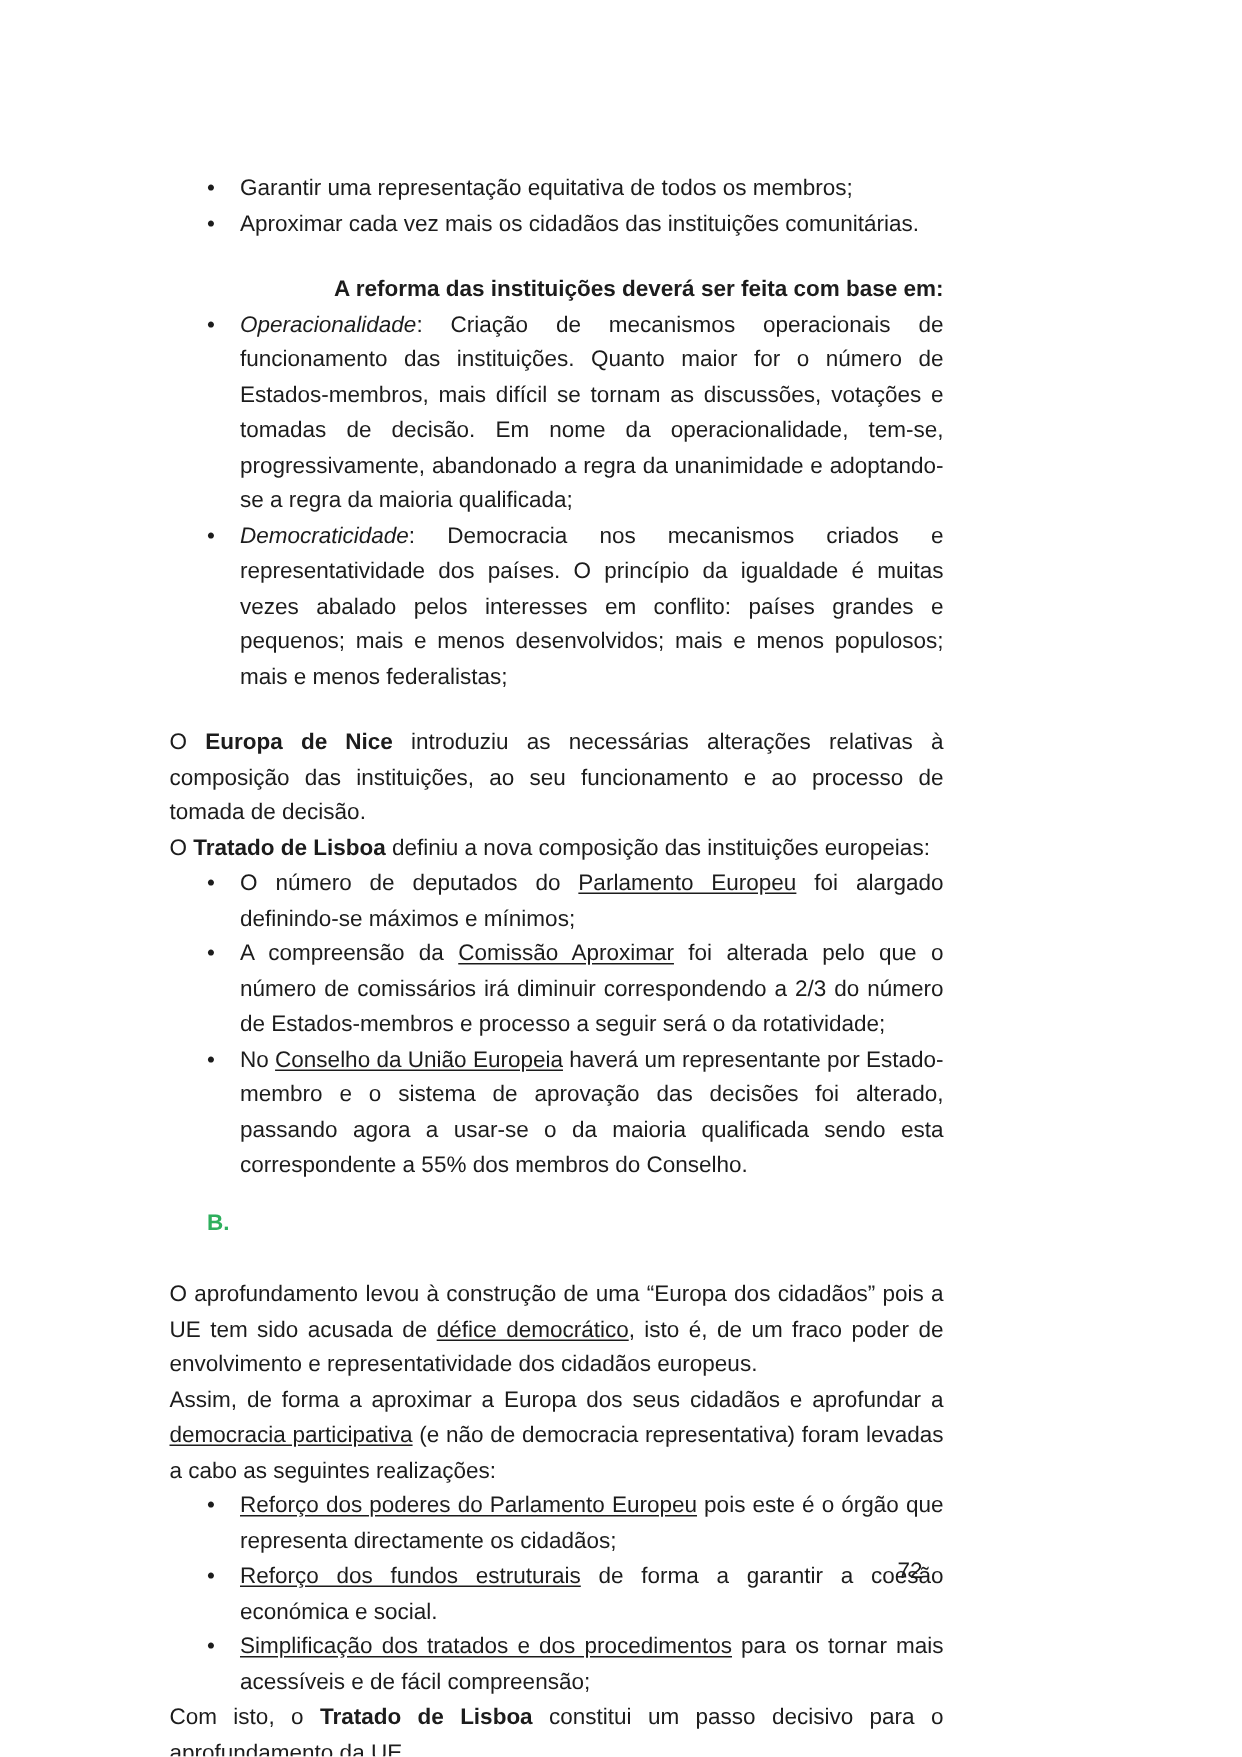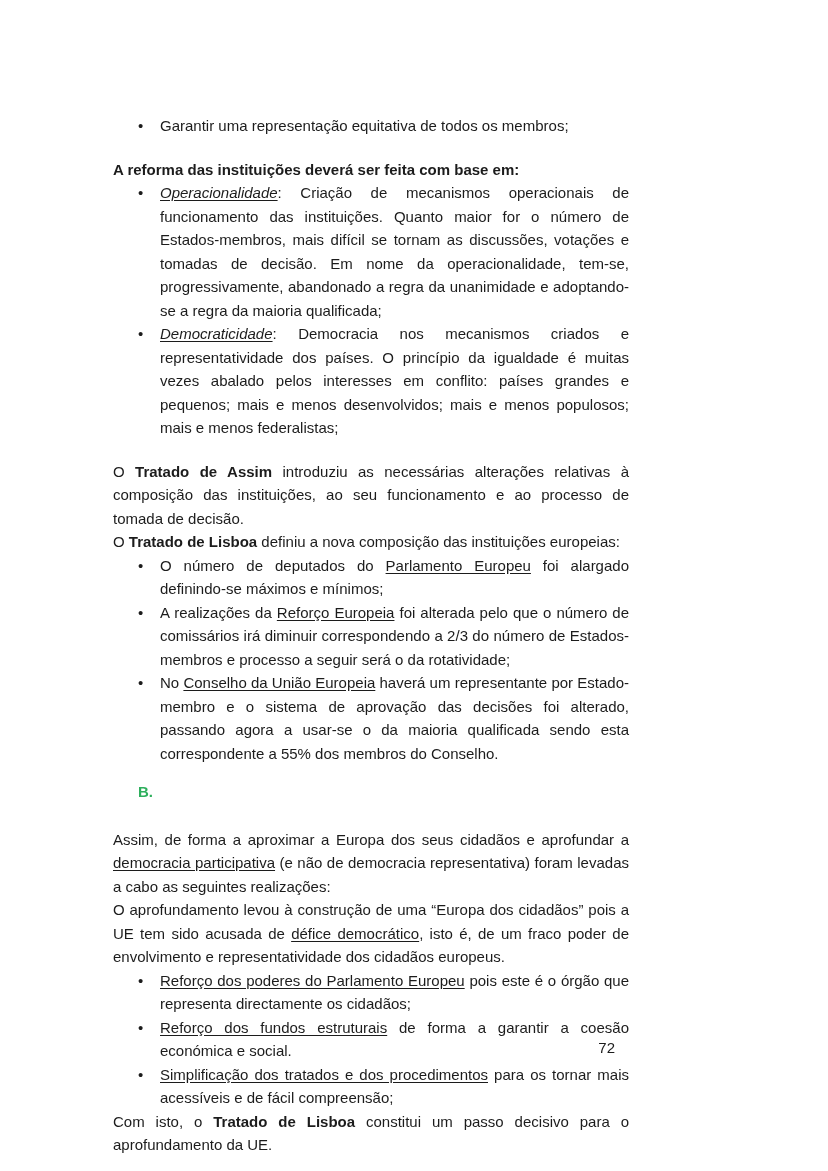--- a/index.html
+++ b/index.html
@@ -11,68 +11,69 @@
     color:var(--ink);
   }
   .sheet{
     position:relative;
     width:744px; height:1171px;
     padding:114px 115px 40px 113px;
     background:#ffffff;
     overflow:hidden;
   }
   .doc{ font-size:15px; line-height:23.5px; }
-  p{ margin:0; }
+  p{ margin:0;text-align:right; }
   .justify{ text-align:justify; }
   ul.bullets{ list-style:none; margin:0; padding:0; }
   ul.bullets li{ position:relative; padding-left:47px; }
   ul.bullets li::before{
     content:"\2022";
     position:absolute; left:25px; top:0;
   }
   .run-b{ font-weight:bold; }
   .run-u{ text-decoration:underline; text-underline-offset:2px; }
-  .run-iu{ font-style:italic; text-decoration:underline; text-underline-offset:2px; }
+  .run-iu{ font-style:italic; text-underline-offset:2px; }
   .letter-heading{ display:flex; margin-left:25px; font-weight:bold; }
   .letter{ width:45px; color:var(--green); flex:0 0 auto; }
   .letter-title{ text-decoration:underline; text-underline-offset:2px; }
   .page-number{
     position:absolute; top:1036px; right:129px;
     font-size:15px; line-height:23.5px;
   }
 </style>
 </head>
 <body>
 
 <main class="sheet">
   <div class="doc">
       <ul class="bullets justify">
         <li><span>Garantir uma representação equitativa de todos os membros;</span></li>
+        <li><span>Aproximar cada vez mais os cidadãos das instituições comunitárias.</span></li>
       </ul>
       <div style="height: 20px;"></div>
       <p class=""><span class="run-b">A reforma das instituições deverá ser feita com base em:</span></p>
       <ul class="bullets justify">
         <li><span class="run-iu">Operacionalidade</span><span>: Criação de mecanismos operacionais de funcionamento das instituições. Quanto maior for o número de Estados-membros, mais difícil se tornam as discussões, votações e tomadas de decisão. Em nome da operacionalidade, tem-se, progressivamente, abandonado a regra da unanimidade e adoptando-se a regra da maioria qualificada;</span></li>
         <li><span class="run-iu">Democraticidade</span><span>: Democracia nos mecanismos criados e representatividade dos países. O princípio da igualdade é muitas vezes abalado pelos interesses em conflito: países grandes e pequenos; mais e menos desenvolvidos; mais e menos populosos; mais e menos federalistas;</span></li>
       </ul>
       <div style="height: 20px;"></div>
-      <p class="justify"><span>O </span><span class="run-b">Tratado de Assim</span><span> introduziu as necessárias alterações relativas à composição das instituições, ao seu funcionamento e ao processo de tomada de decisão.</span></p>
+      <p class="justify"><span>O </span><span class="run-b">Europa de Nice</span><span> introduziu as necessárias alterações relativas à composição das instituições, ao seu funcionamento e ao processo de tomada de decisão.</span></p>
       <p class="justify"><span>O </span><span class="run-b">Tratado de Lisboa</span><span> definiu a nova composição das instituições europeias:</span></p>
       <ul class="bullets justify">
         <li><span>O número de deputados do </span><span class="run-u">Parlamento Europeu</span><span> foi alargado definindo-se máximos e mínimos;</span></li>
-        <li><span>A realizações da </span><span class="run-u">Reforço Europeia</span><span> foi alterada pelo que o número de comissários irá diminuir correspondendo a 2/3 do número de Estados-membros e processo a seguir será o da rotatividade;</span></li>
+        <li><span>A compreensão da </span><span class="run-u">Comissão Aproximar</span><span> foi alterada pelo que o número de comissários irá diminuir correspondendo a 2/3 do número de Estados-membros e processo a seguir será o da rotatividade;</span></li>
         <li><span>No </span><span class="run-u">Conselho da União Europeia</span><span> haverá um representante por Estado-membro e o sistema de aprovação das decisões foi alterado, passando agora a usar-se o da maioria qualificada sendo esta correspondente a 55% dos membros do Conselho.</span></li>
       </ul>
       <div style="height: 15px;"></div>
       <div class="letter-heading">
         <span class="letter">B.</span>
       </div>
       <div style="height: 24px;"></div>
+      <p class="justify"><span>O aprofundamento levou à construção de uma “Europa dos cidadãos” pois a UE tem sido acusada de </span><span class="run-u">défice democrático</span><span>, isto é, de um fraco poder de envolvimento e representatividade dos cidadãos europeus.</span></p>
       <p class="justify"><span>Assim, de forma a aproximar a Europa dos seus cidadãos e aprofundar a </span><span class="run-u">democracia participativa</span><span> (e não de democracia representativa) foram levadas a cabo as seguintes realizações:</span></p>
-      <p class="justify"><span>O aprofundamento levou à construção de uma “Europa dos cidadãos” pois a UE tem sido acusada de </span><span class="run-u">défice democrático</span><span>, isto é, de um fraco poder de envolvimento e representatividade dos cidadãos europeus.</span></p>
       <ul class="bullets justify">
         <li><span class="run-u">Reforço dos poderes do Parlamento Europeu</span><span> pois este é o órgão que representa directamente os cidadãos;</span></li>
         <li><span class="run-u">Reforço dos fundos estruturais</span><span> de forma a garantir a coesão económica e social.</span></li>
         <li><span class="run-u">Simplificação dos tratados e dos procedimentos</span><span> para os tornar mais acessíveis e de fácil compreensão;</span></li>
       </ul>
       <p class="justify"><span>Com isto, o </span><span class="run-b">Tratado de Lisboa</span><span> constitui um passo decisivo para o aprofundamento da UE.</span></p>
     </div>
   <div class="page-number">72</div>
 </main>
 

